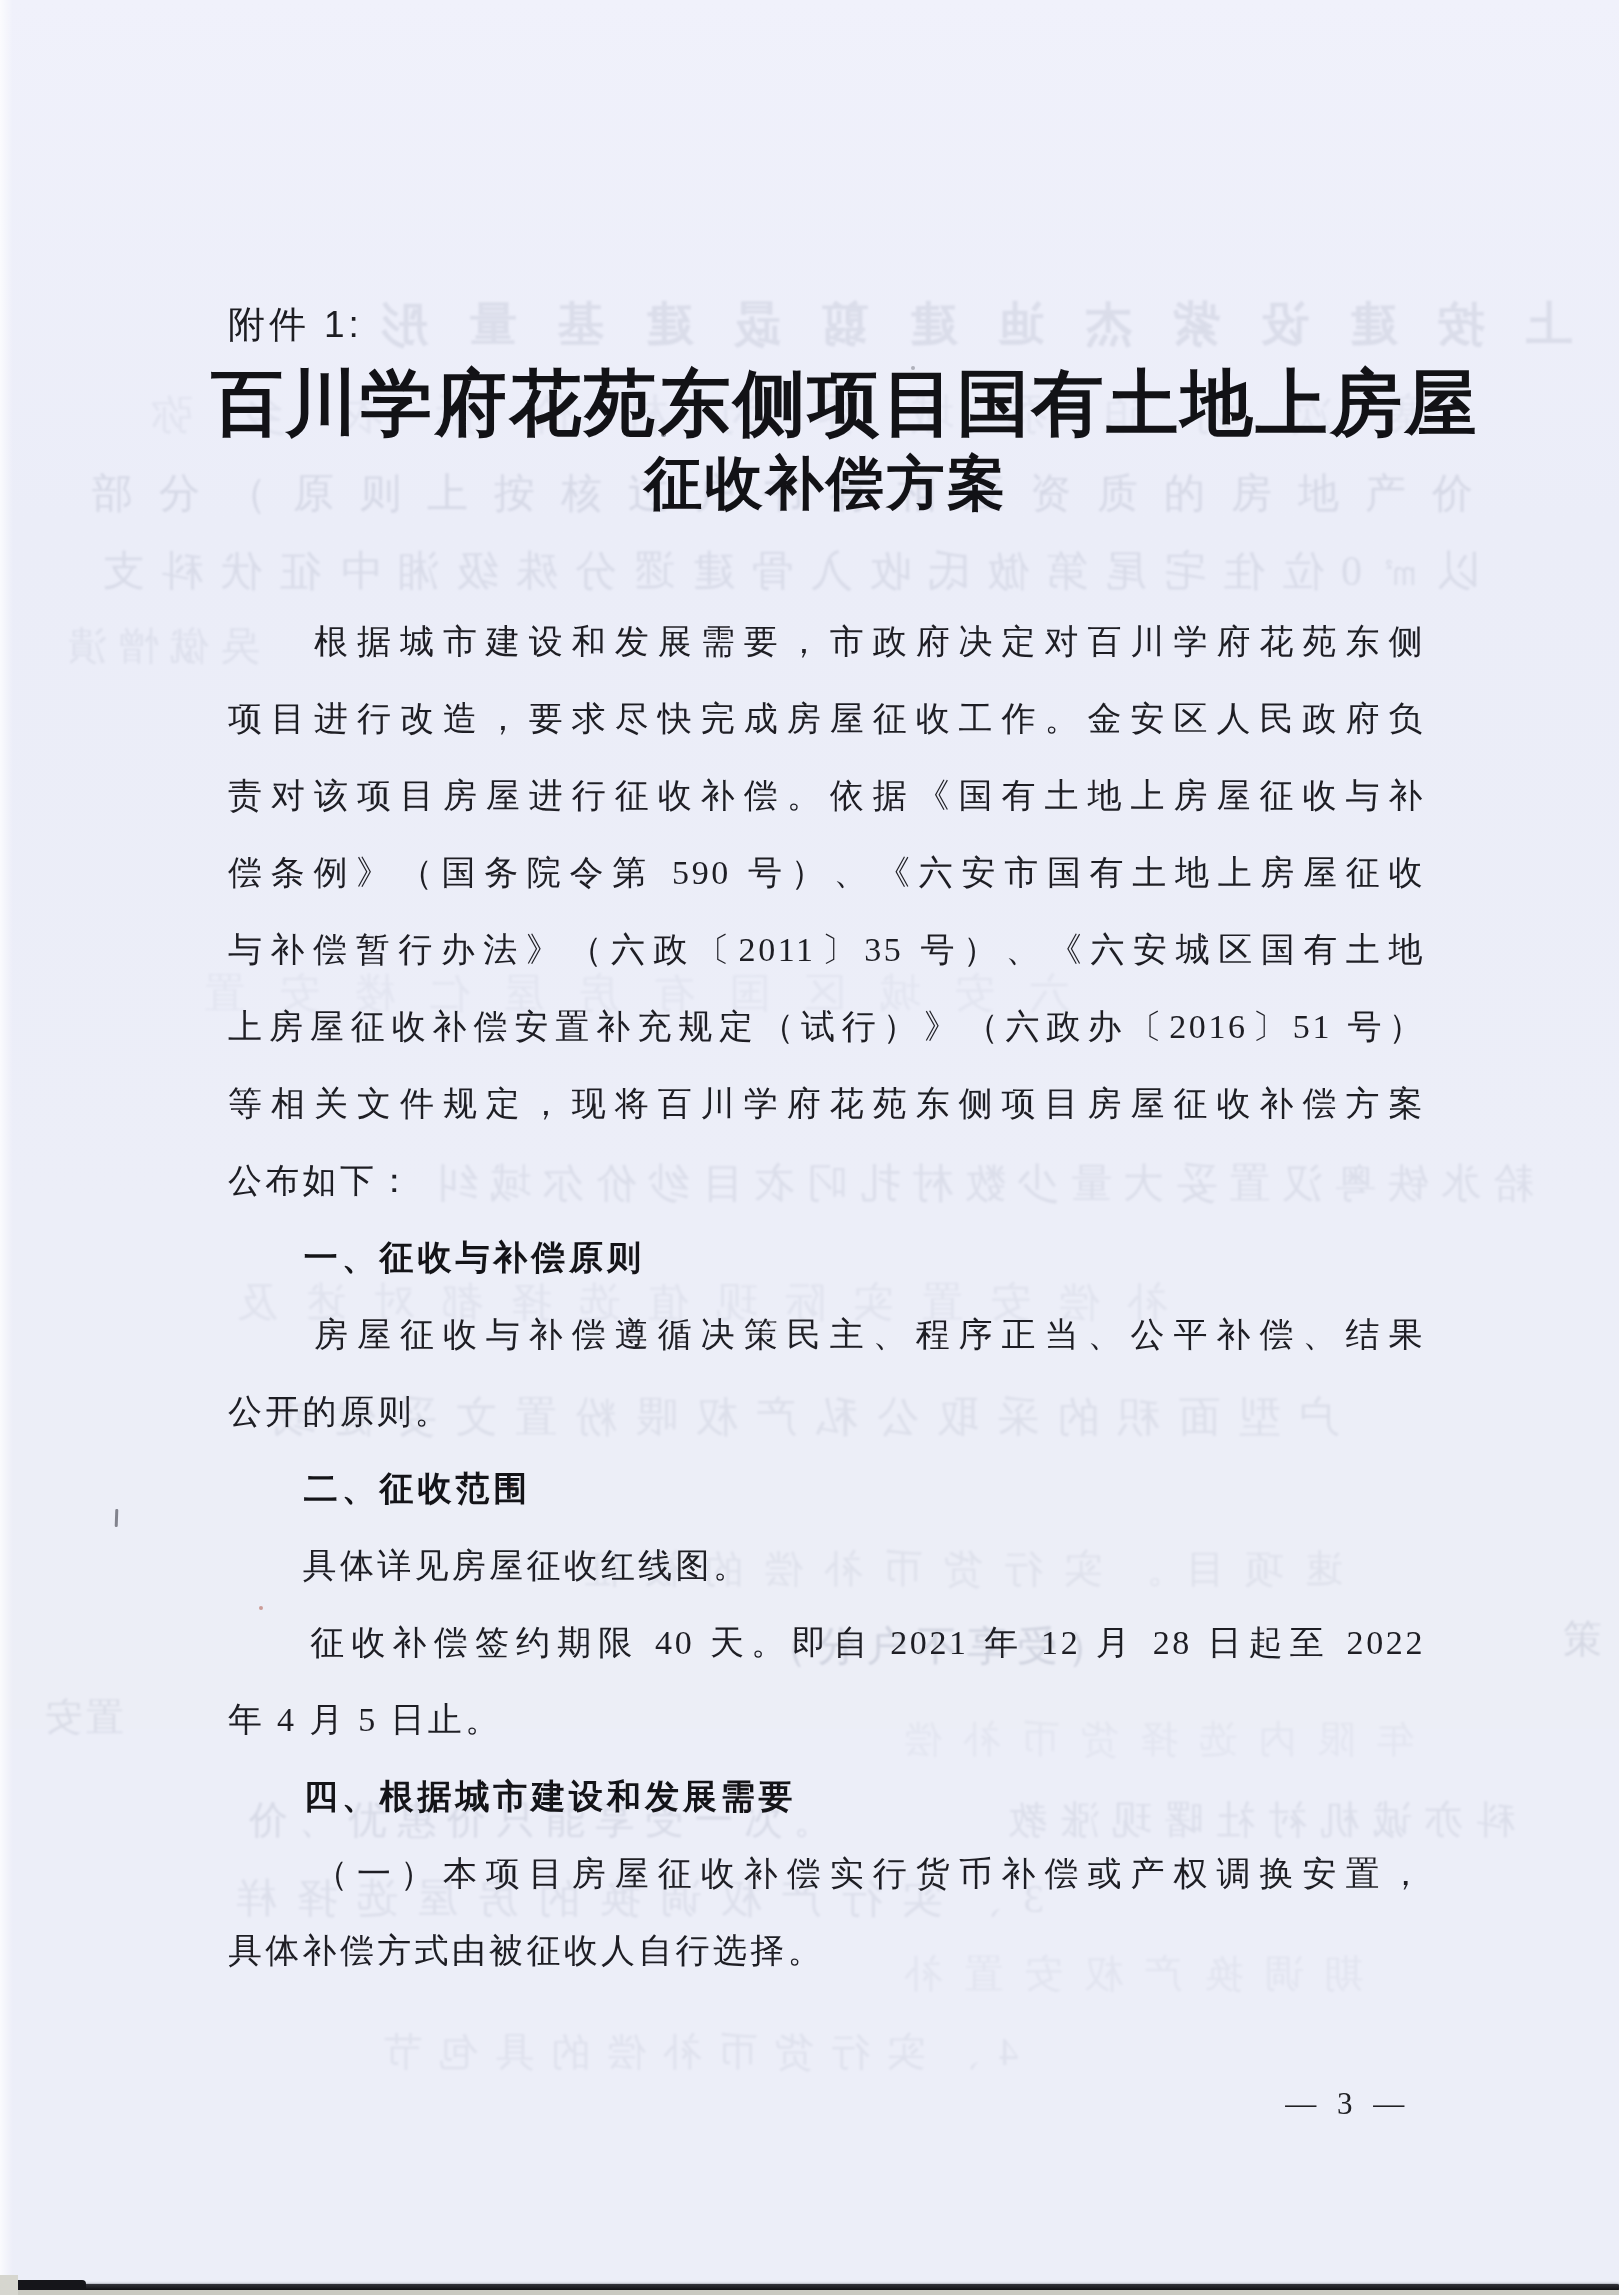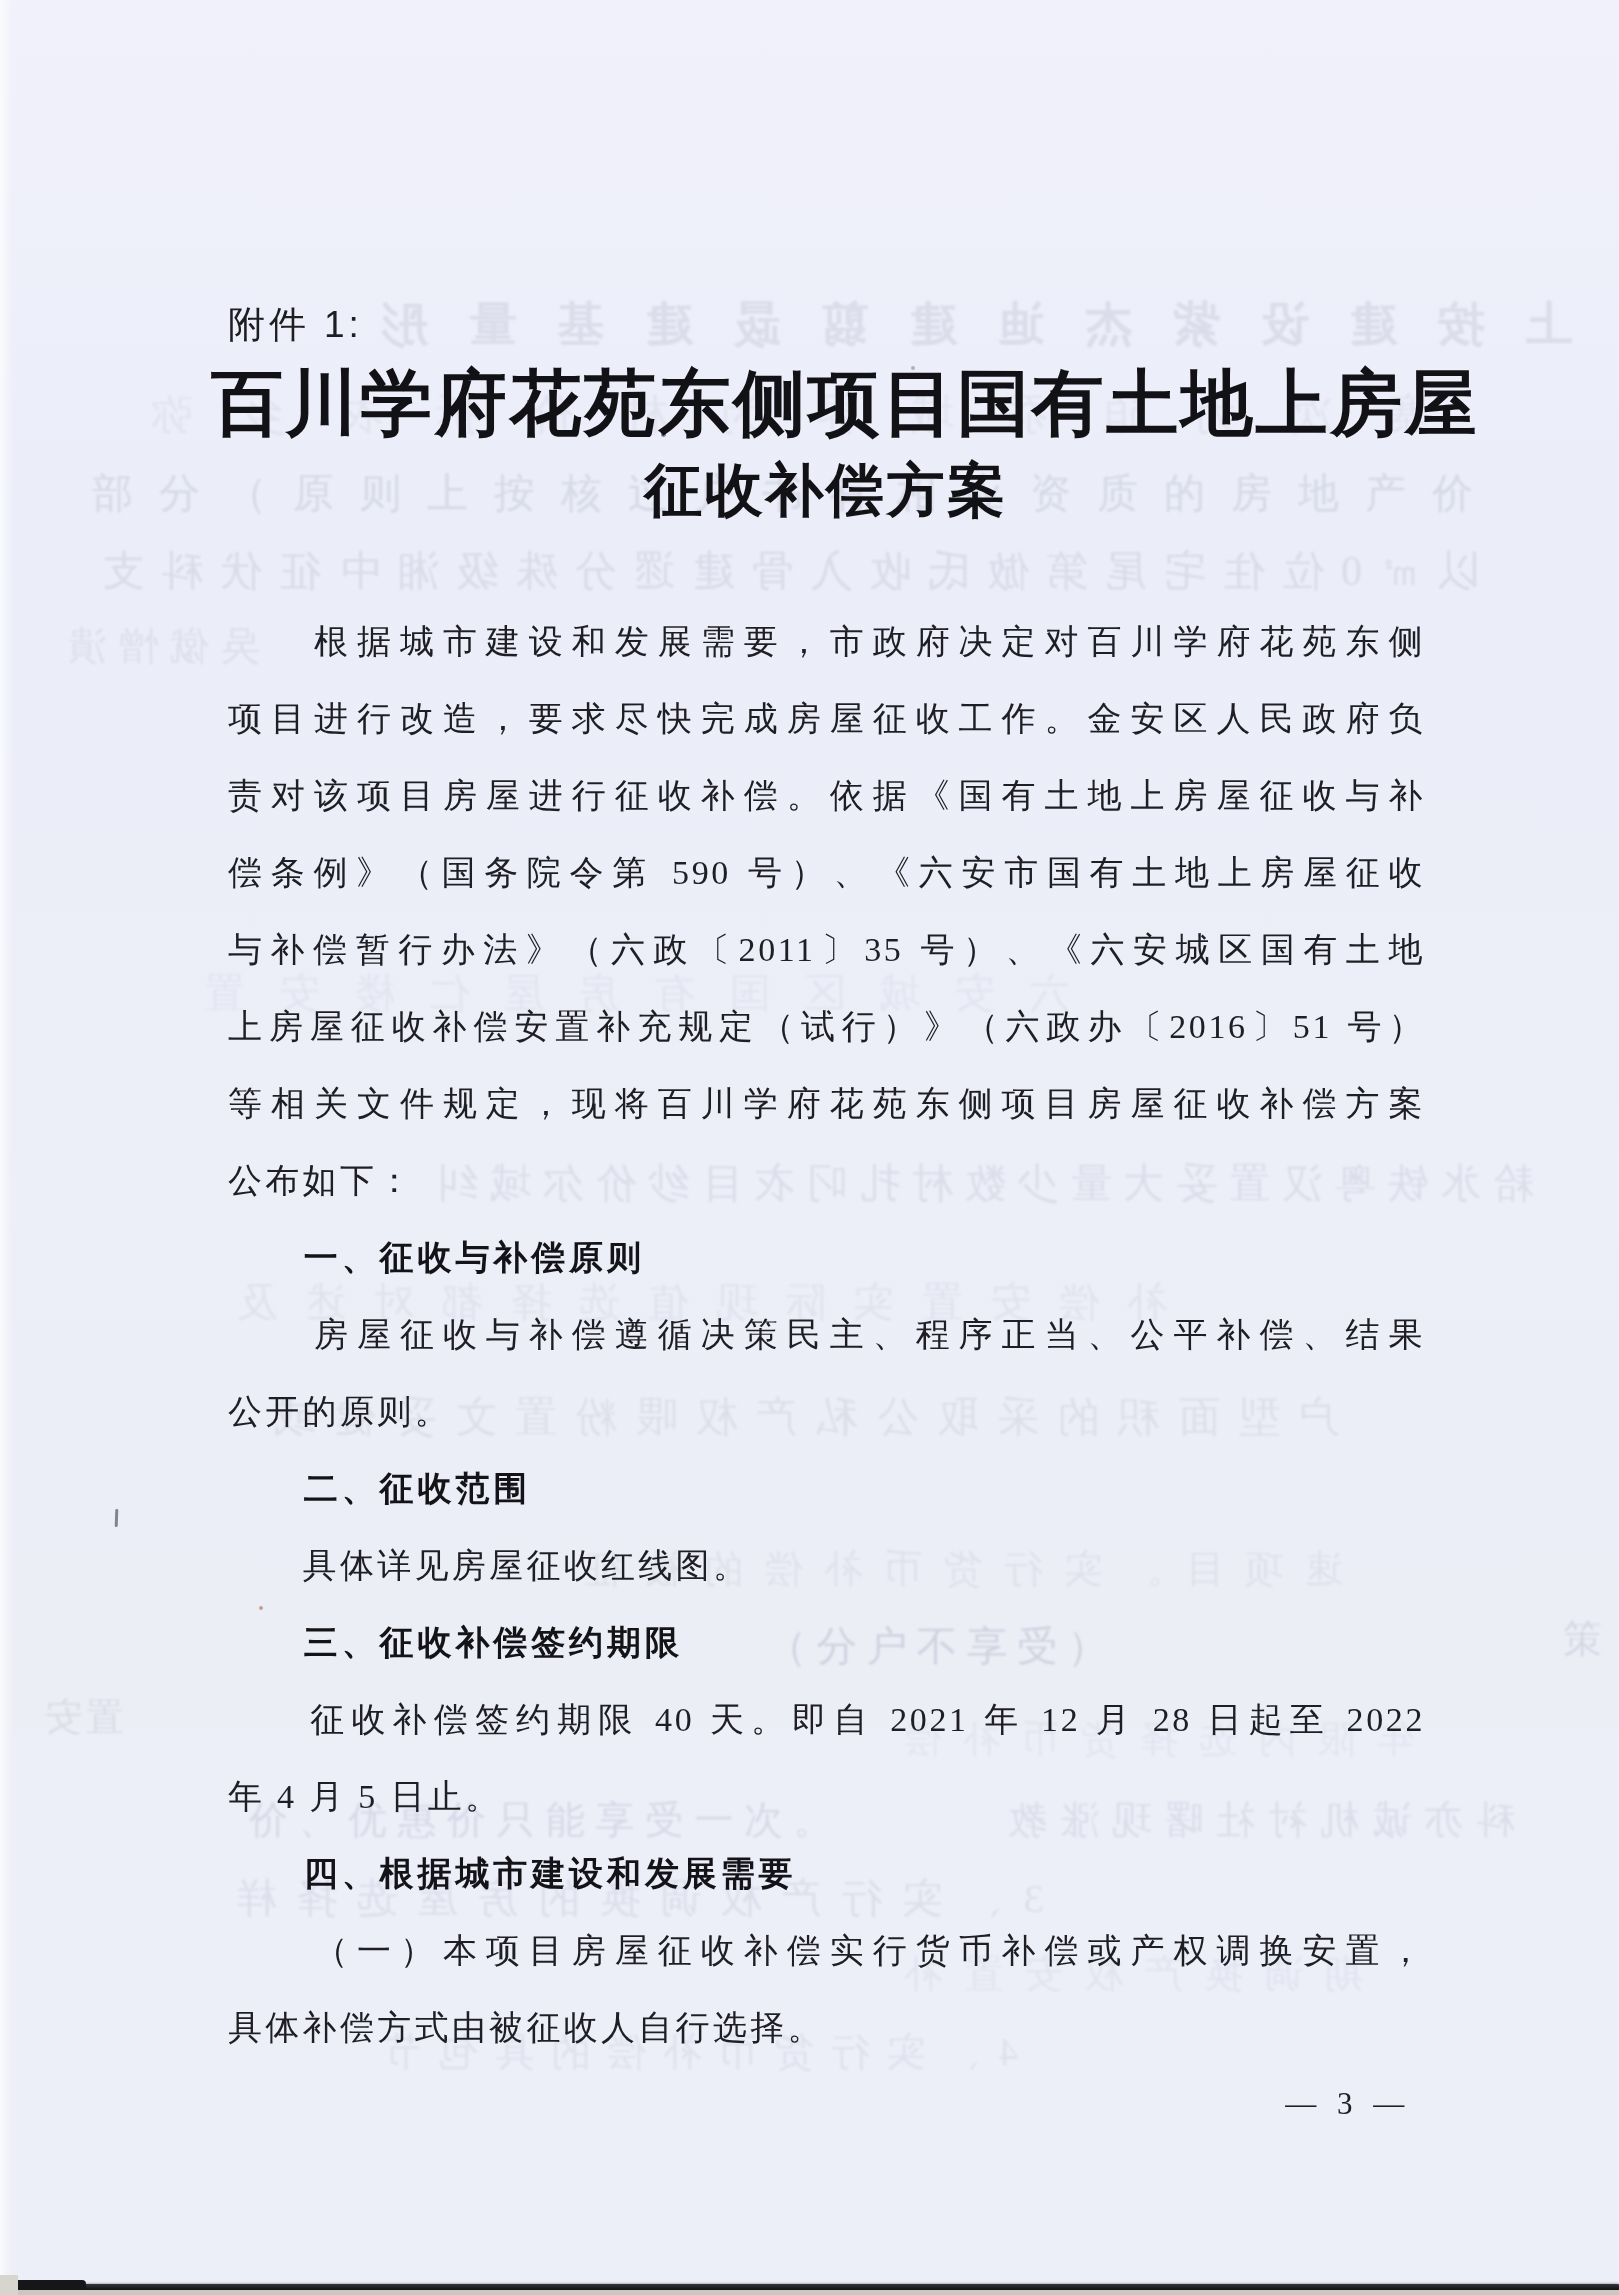--- a/index.html
+++ b/index.html
@@ -24,21 +24,21 @@
   }
   .titleblock{
     position:absolute;left:211px;top:364px;width:1230px;
     text-align:center;color:#121216;
     font-family:"Liberation Serif","DejaVu Serif",serif;
   }
   .titleblock .t1{
     font-size:72px;font-weight:700;letter-spacing:2.6px;line-height:80px;white-space:nowrap;
   }
   .titleblock .t2{
-    font-size:58px;font-weight:700;letter-spacing:2.6px;line-height:80px;margin-top:7px;white-space:nowrap;
+    font-size:58px;font-weight:700;letter-spacing:2.6px;line-height:80px;margin-top:0px;white-space:nowrap;
   }
   .bodytext{
     position:absolute;left:228px;top:603px;width:1197px;
     font-size:34px;color:#1e1e24;line-height:77px;
   }
   .line{
     height:77px;letter-spacing:3.3px;white-space:nowrap;
   }
   .line.full{
     white-space:normal;text-align:justify;text-align-last:justify;letter-spacing:2.6px;
@@ -133,21 +133,20 @@
       <div class="line para full">偿条例》（国务院令第 590 号）、《六安市国有土地上房屋征收</div>
       <div class="line para full">与补偿暂行办法》（六政〔2011〕35 号）、《六安城区国有土地</div>
       <div class="line para full">上房屋征收补偿安置补充规定（试行）》（六政办〔2016〕51 号）</div>
       <div class="line para full">等相关文件规定，现将百川学府花苑东侧项目房屋征收补偿方案</div>
       <div class="line para">公布如下：</div>
       <div class="line heading">　　一、征收与补偿原则</div>
       <div class="line para full">　　房屋征收与补偿遵循决策民主、程序正当、公平补偿、结果</div>
       <div class="line para">公开的原则。</div>
       <div class="line heading">　　二、征收范围</div>
       <div class="line para">　　具体详见房屋征收红线图。</div>
-      <div class="line heading">　　三、征收补偿签约期限</div>
       <div class="line para full">　　征收补偿签约期限 40 天。即自 2021 年 12 月 28 日起至 2022</div>
       <div class="line para">年 4 月 5 日止。</div>
       <div class="line heading">　　四、根据城市建设和发展需要</div>
       <div class="line para full">　　（一）本项目房屋征收补偿实行货币补偿或产权调换安置，</div>
       <div class="line para">具体补偿方式由被征收人自行选择。</div>
     </div>
 
   <div class="margin-tick"></div>
 
   <div class="pagenum">— 3 —</div>

